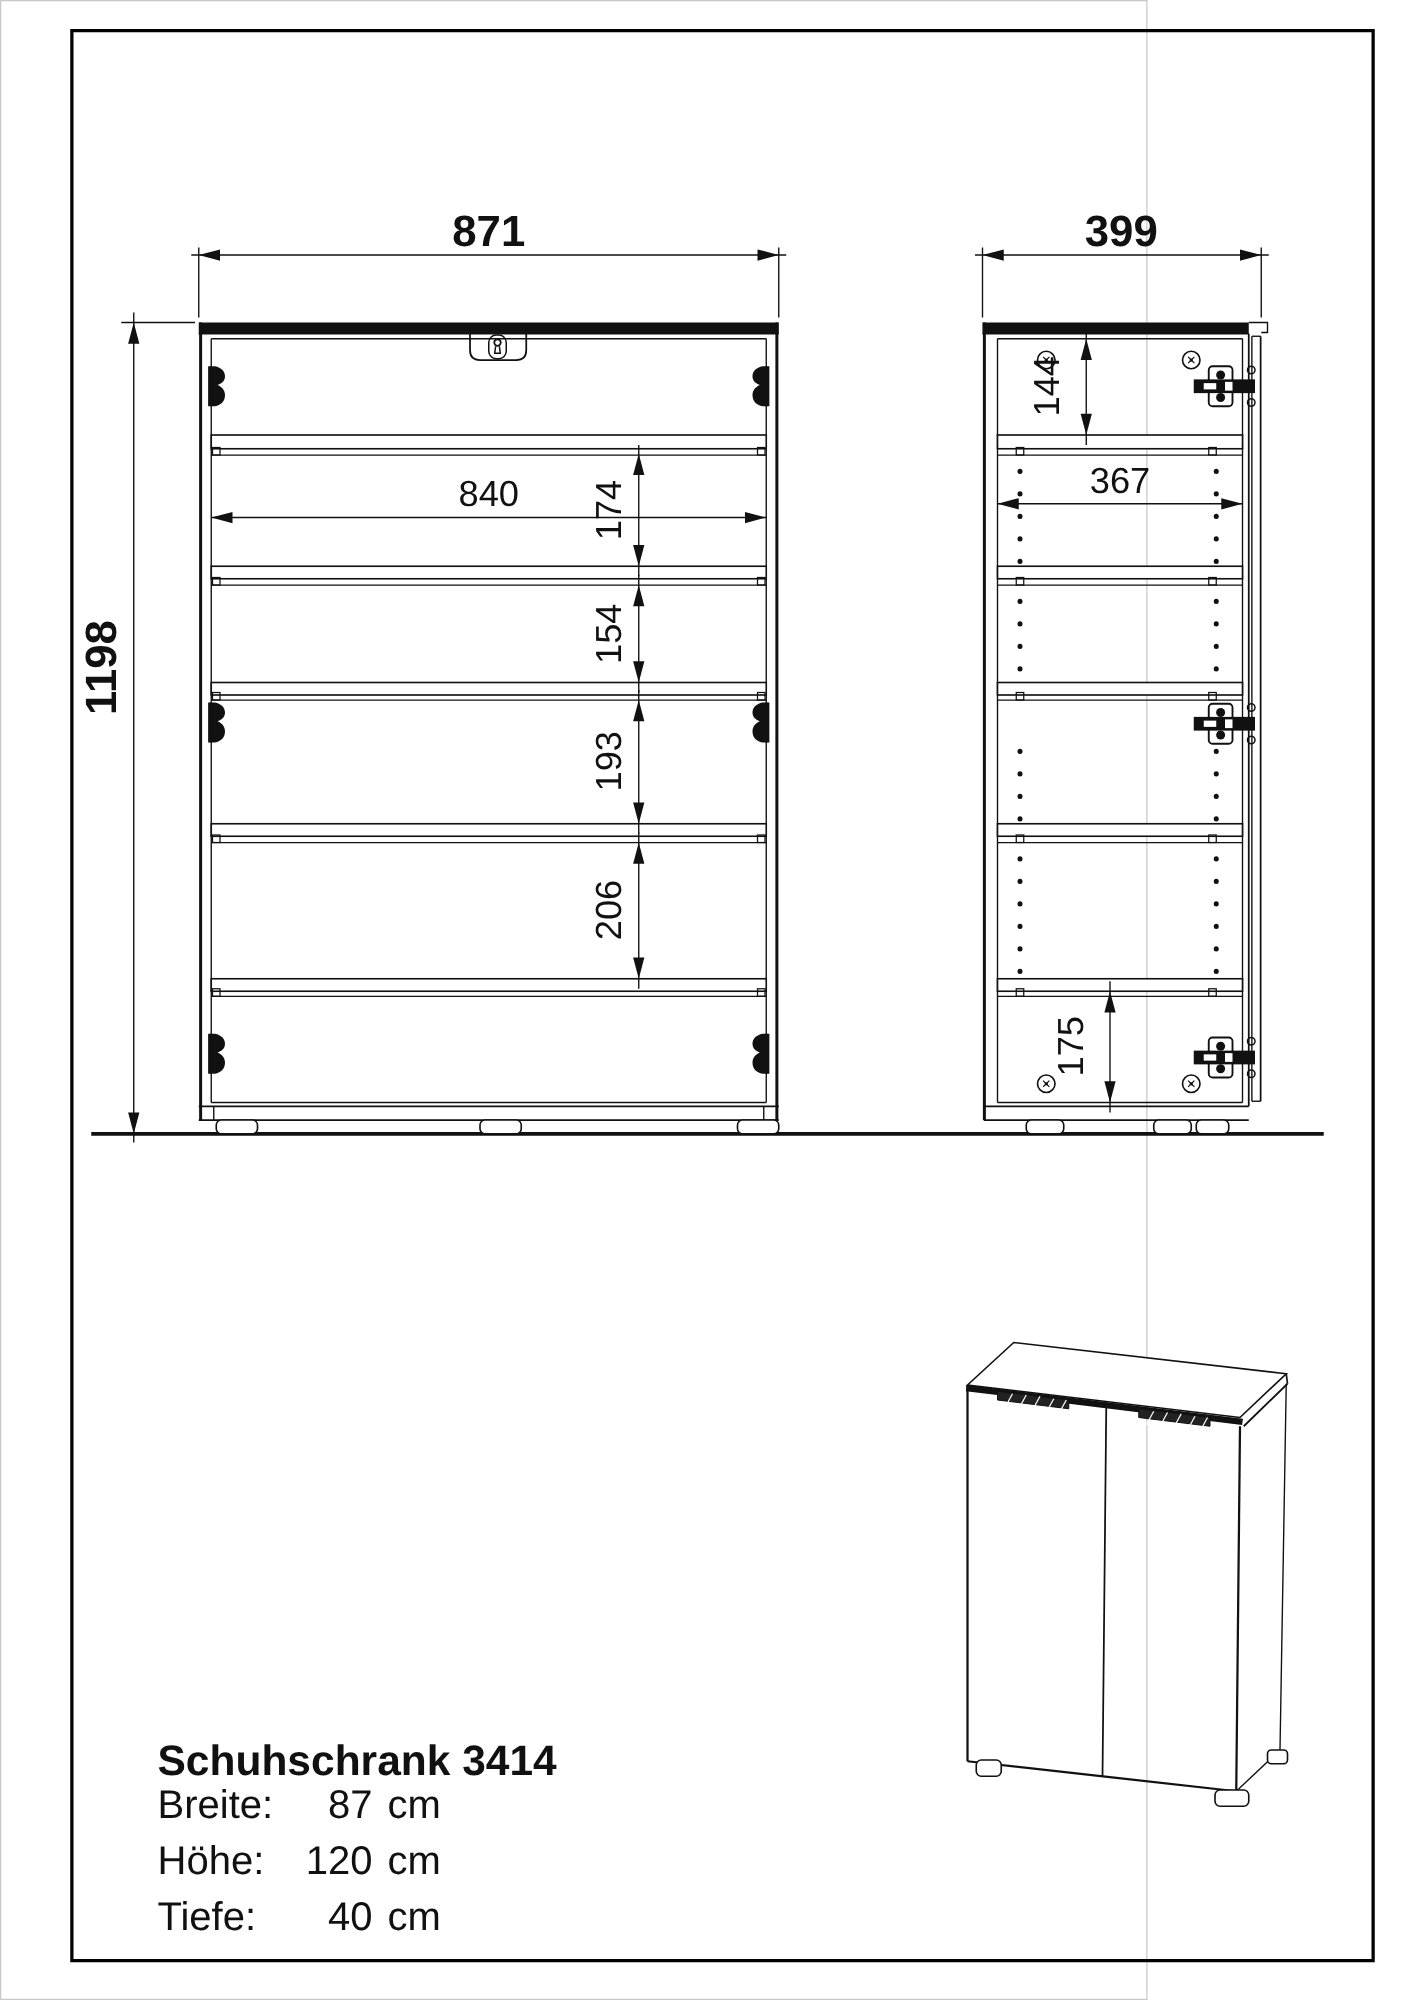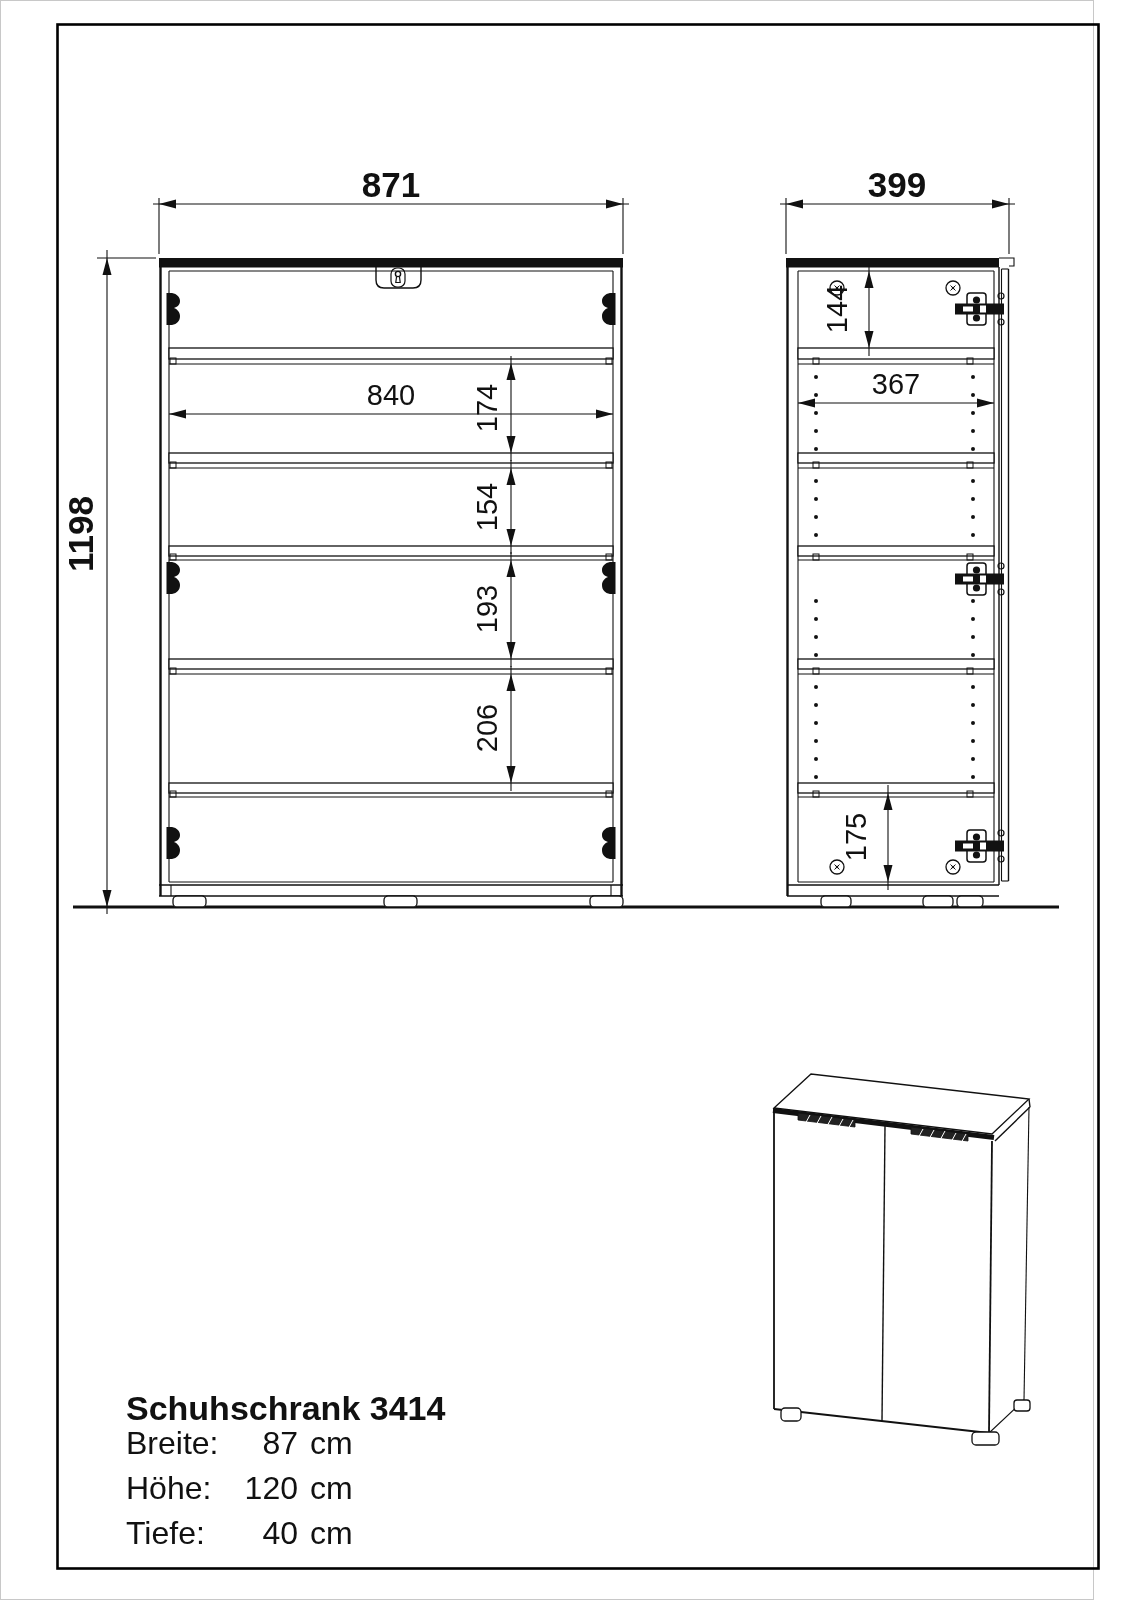--- a/index.html
+++ b/index.html
@@ -1,18 +1,18 @@
 <!DOCTYPE html>
 <html><head>
 <meta charset="utf-8">
 <style>
   html,body { margin:0; padding:0; background:#ffffff; }
   .page {
     position:relative;
-    width:1094px; height:1600px;
+    width:918px; height:1600px;
     background:#ffffff;
     border:1px solid #c8c8c8;
     box-sizing:border-box;
     font-family:"Liberation Sans", sans-serif;
   }
   svg { display:block; }
   .thin   { stroke:#111; stroke-width:1.1; fill:none; }
   .med    { stroke:#111; stroke-width:1.4; fill:none; }
   .thick  { stroke:#111; stroke-width:2.4; fill:none; }
   .dimln  { stroke:#111; stroke-width:1.1; fill:none; }

